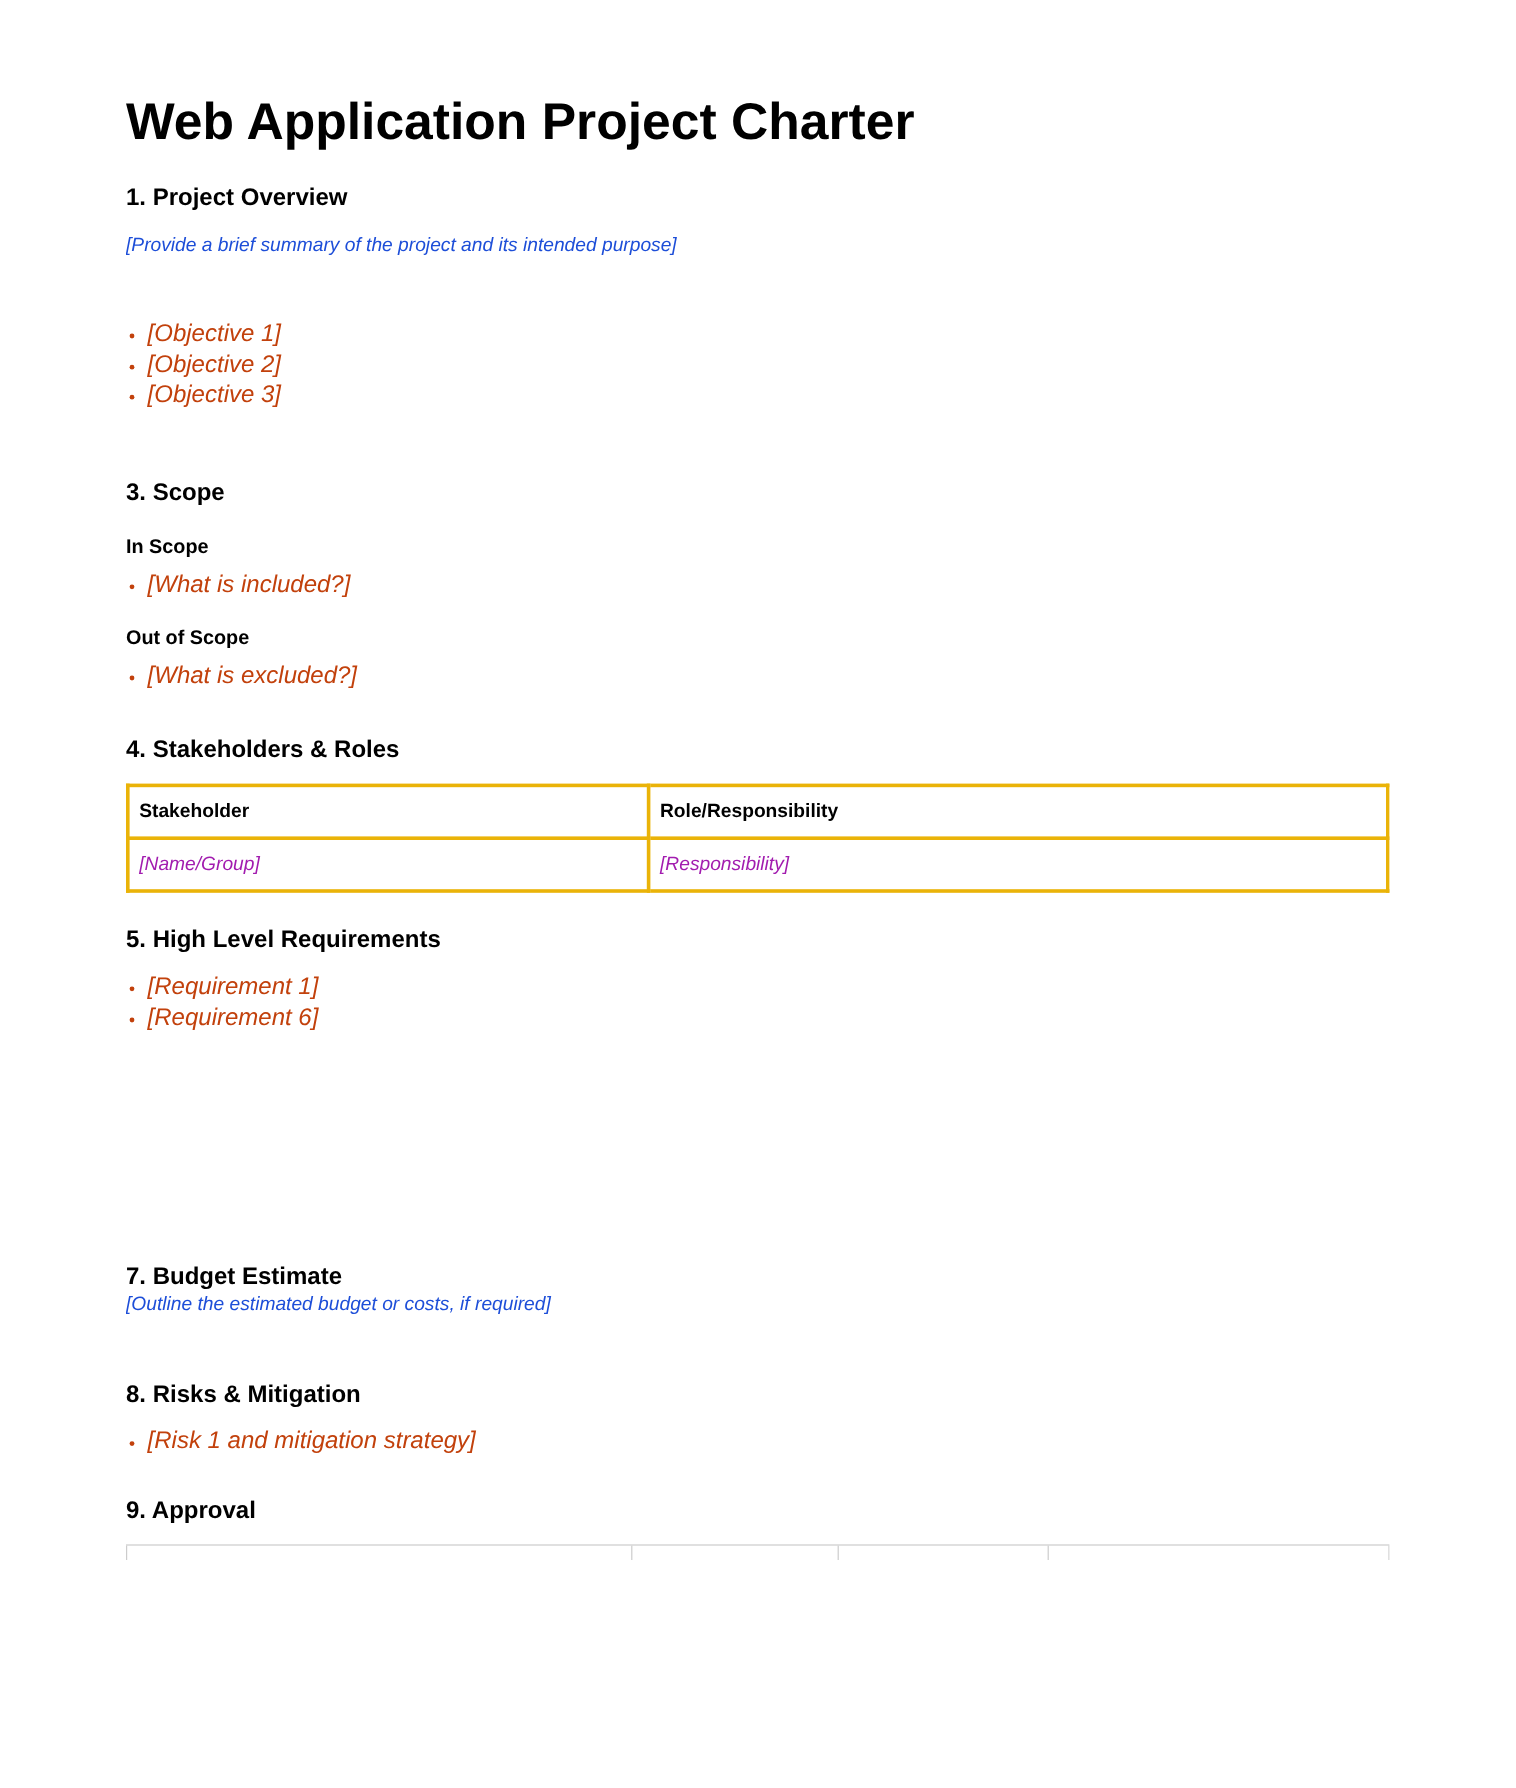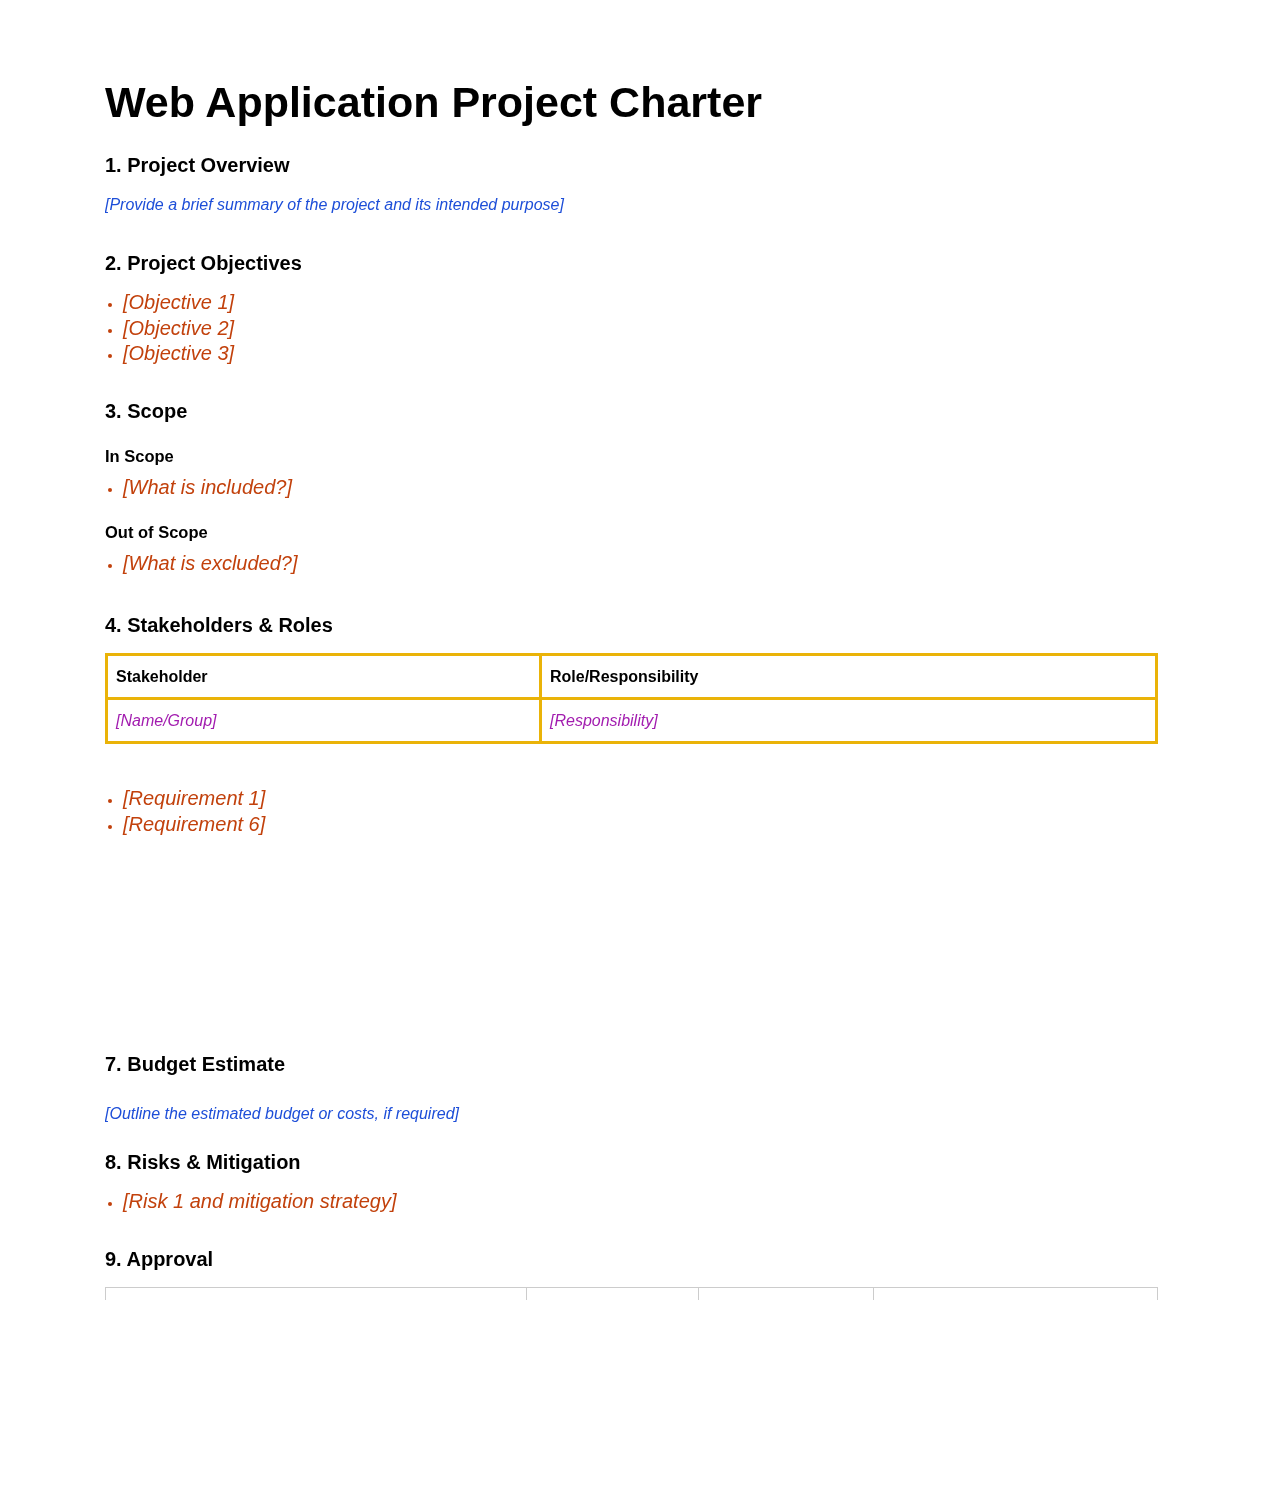--- a/index.html
+++ b/index.html
@@ -112,21 +112,20 @@
 <div class="page">
 
   <h1>Web Application Project Charter</h1>
 
   <div class="sec" style="top:153px;">
     <h2>1. Project Overview</h2>
     <p class="ph" style="margin-top:18px;">[Provide a brief summary of the project and its intended purpose]</p>
   </div>
 
   <div class="sec" style="top:251px;">
-    <h2>2. Project Objectives</h2>
     <ul style="margin-top:15px;">
       <li>[Objective 1]</li>
       <li>[Objective 2]</li>
       <li>[Objective 3]</li>
     </ul>
   </div>
 
   <div class="sec" style="top:399px;">
     <h2>3. Scope</h2>
     <h3 style="margin-top:23px;">In Scope</h3>
@@ -155,30 +154,31 @@
       <tbody>
         <tr>
           <td>[Name/Group]</td>
           <td>[Responsibility]</td>
         </tr>
       </tbody>
     </table>
   </div>
 
   <div class="sec" style="top:771px;">
+    <h2>5. High Level Requirements</h2>
     <ul style="margin-top:15px;">
       <li>[Requirement 1]</li>
       <li>[Requirement 6]</li>
     </ul>
   </div>
 
 
   <div class="sec" style="top:1052px;">
     <h2>7. Budget Estimate</h2>
-    <p class="ph" style="margin-top:28px;">[Outline the estimated budget or costs, if required]</p>
+    <p class="ph" style="margin-top:2px;">[Outline the estimated budget or costs, if required]</p>
   </div>
 
   <div class="sec" style="top:1150px;">
     <h2>8. Risks &amp; Mitigation</h2>
     <ul style="margin-top:15px;">
       <li>[Risk 1 and mitigation strategy]</li>
     </ul>
   </div>
 
   <div class="sec" style="top:1247px;">

